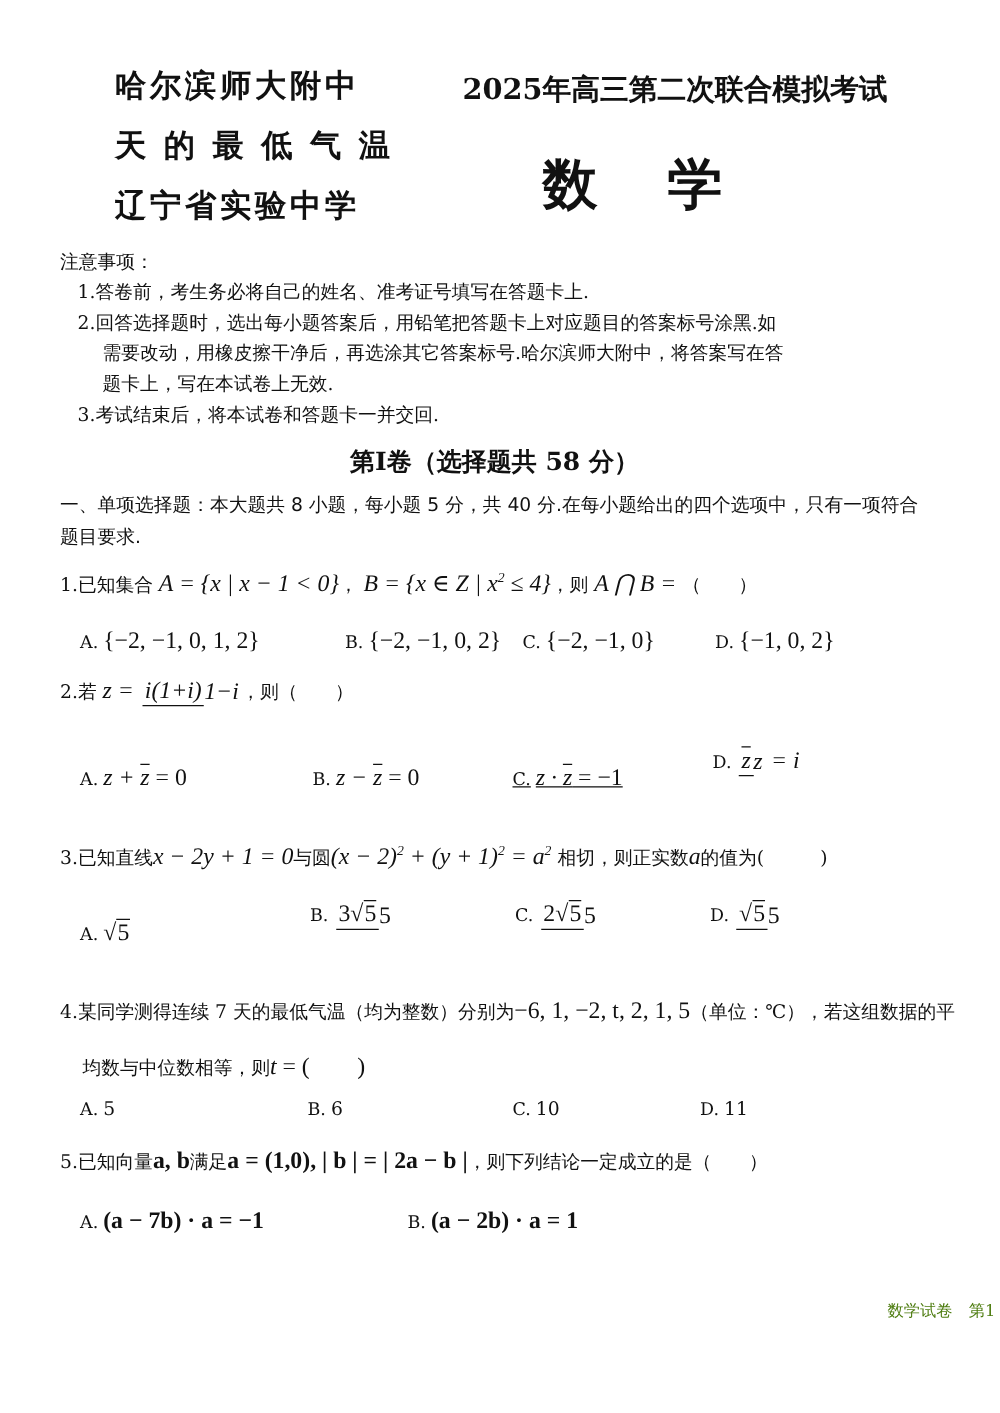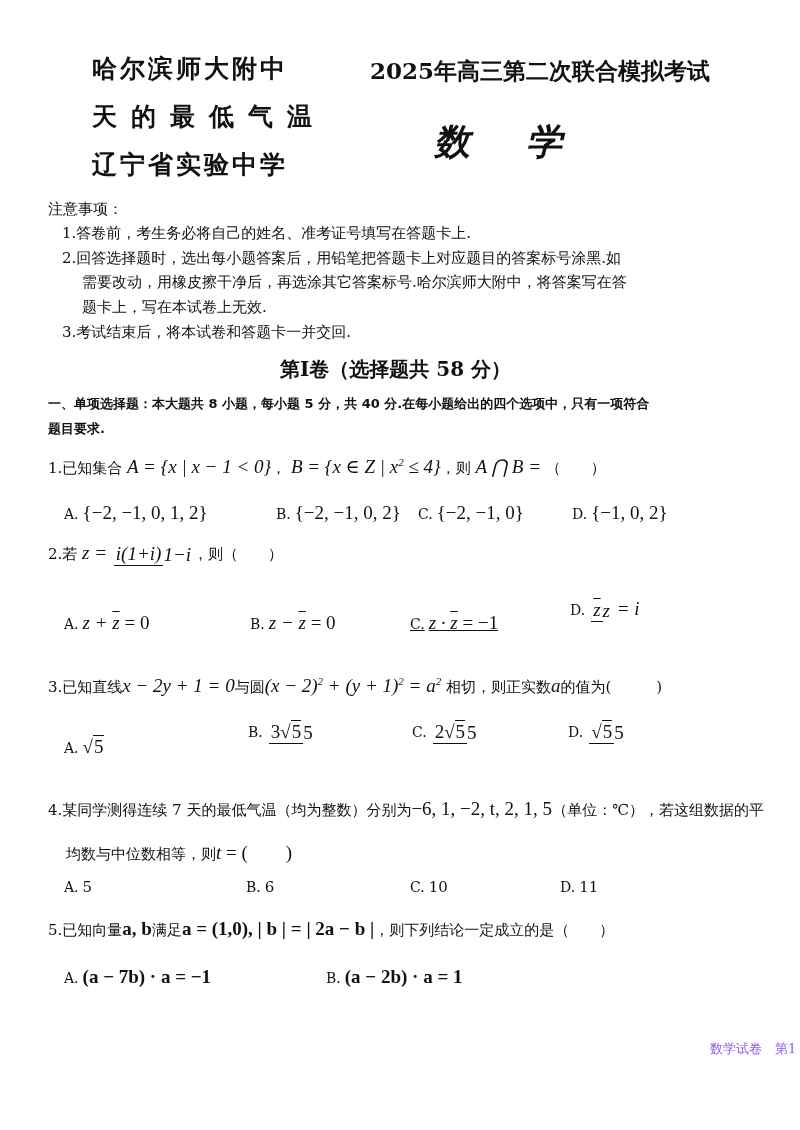--- a/index.html
+++ b/index.html
@@ -2,40 +2,40 @@
 <html><head>
 <meta charset="utf-8">
 <style>
   html, body { margin:0; padding:0; background:#ffffff; }
   body { width:800px; height:1130px; position:relative; overflow:hidden; color:#111;
          font-family: "DejaVu Serif", "Liberation Serif", serif; }
   .abs { position:absolute; white-space:nowrap; }
   .school { font-family:"DejaVu Sans","Liberation Sans",sans-serif; font-size:25px; font-weight:bold; letter-spacing:3px; left:92px; }
   .school.spaced { letter-spacing:14px; }
   .exam-title { left:370px; top:56px; font-size:23px; font-weight:bold; }
-  .subject { left:434px; top:118px; font-size:36px; font-weight:bold; font-family:"DejaVu Sans","Liberation Sans",sans-serif; letter-spacing:56px;font-style:italic; }
+  .subject { left:434px; top:118px; font-size:44px; font-weight:bold; font-family:"DejaVu Sans","Liberation Sans",sans-serif; letter-spacing:56px; }
   .t { font-size:15px; }
   .notes-title { left:48px; top:200px;text-align:center; }
   .note { left:62px; }
   .note-cont { left:82px; }
   .part-title { left:280px; top:356px; font-size:20px; font-weight:bold; }
-  .sec { left:48px; font-size:13px; font-weight:bold; font-family:"DejaVu Sans","Liberation Sans",sans-serif; }
+  .sec { left:48px; font-size:15px; font-weight:normal; font-family:"DejaVu Sans","Liberation Sans",sans-serif; }
   .q { left:48px; font-size:15px; }
   .m { font-family:"Liberation Serif","DejaVu Serif",serif; font-size:19px; }
   .mi { font-style:italic; }
   .bold-i { font-weight:bold; }
   .opt { font-size:15px; }
   .optlabel { font-size:14px; margin-right:4px; }
   .frac { display:inline-flex; align-items:center; vertical-align:middle; margin:0 2px; }
   .frac .num { border-bottom:1px solid #111; padding:0 2px; line-height:1.1; }
   .frac .den { line-height:1.2; }
   .over { text-decoration:overline; }
   .sqrt { border-top:1px solid #111; padding-left:1px; }
   sup { font-size:11px; }
-  .footer { left:710px; top:1040px; font-size:13px; color:#8b5cf6; }
+  .footer { left:710px; top:1040px; font-size:13px; color:#4d7c0f; }
 </style>
 </head>
 <body>
 
 <div class="abs school" style="top:52px;">哈尔滨师大附中</div>
 <div class="abs school spaced" style="top:100px;">天的最低气温</div>
 <div class="abs school" style="top:148px;">辽宁省实验中学</div>
 <div class="abs exam-title">2025年高三第二次联合模拟考试</div>
 <div class="abs subject">数学</div>
 

